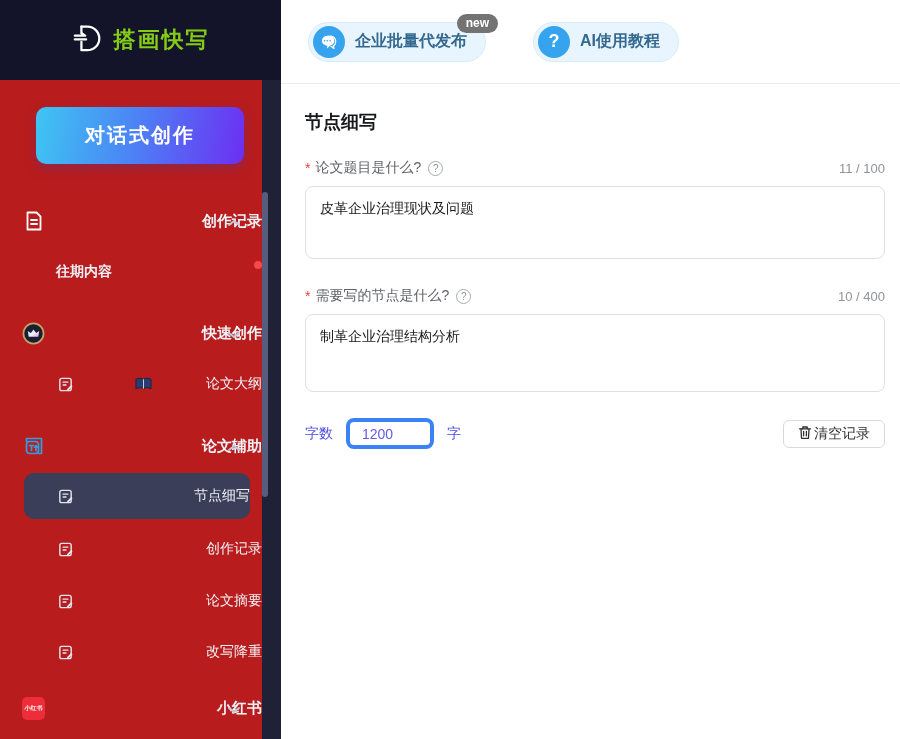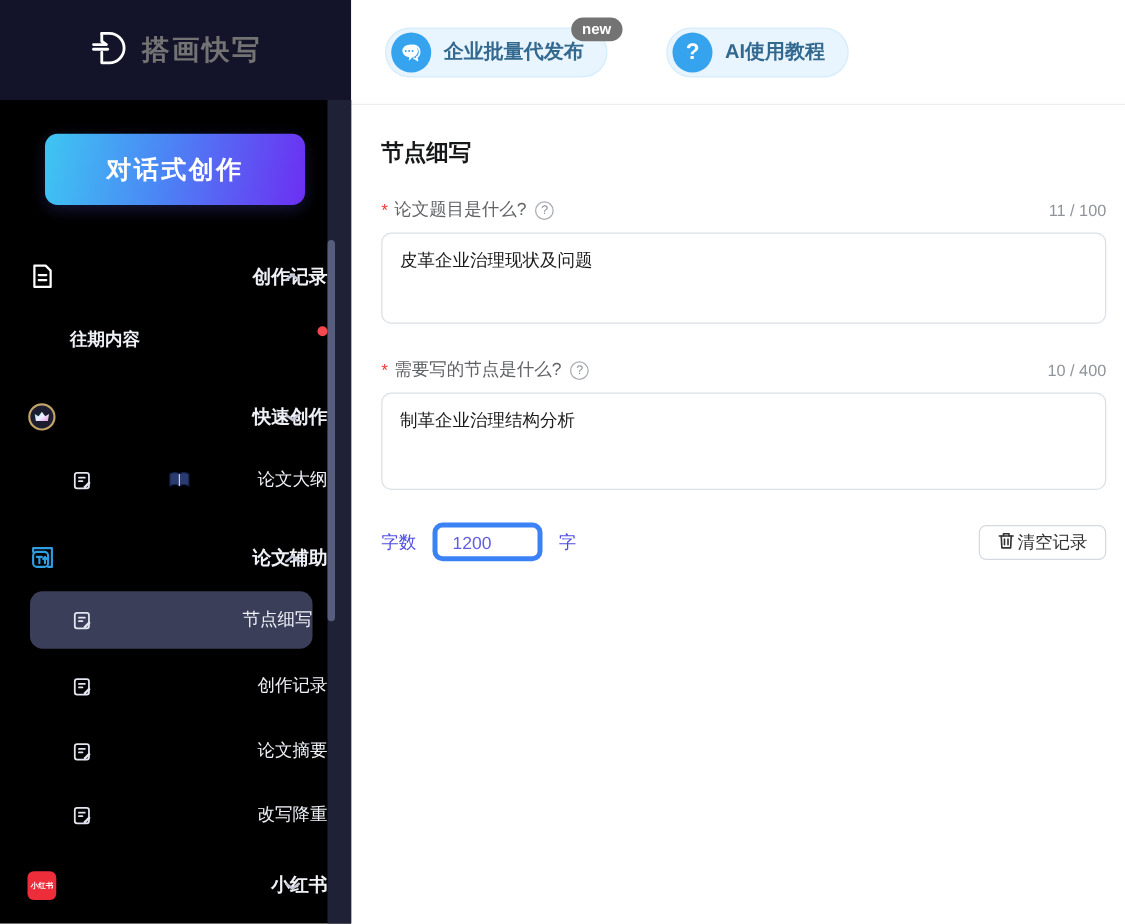--- a/index.html
+++ b/index.html
@@ -3,22 +3,22 @@
 <meta charset="utf-8">
 <style>
   * { margin:0; padding:0; box-sizing:border-box; }
   html,body { width:900px; height:739px; overflow:hidden; background:#fff;
     font-family:"Liberation Sans","DejaVu Sans",sans-serif; }
   .app { display:flex; width:900px; height:739px; }
 
   
   .left { width:281px; flex:0 0 281px; display:flex; flex-direction:column; }
   .logo-bar { height:80px; background:#131429; display:flex; align-items:center; justify-content:center; gap:10px; }
-  .logo-text { color:#737373; font-size:22px; font-weight:700; letter-spacing:2px; }
-  .side { position:relative; flex:1; background:#000000; overflow:hidden; }
+  .logo-text { color:#84cc16; font-size:22px; font-weight:700; letter-spacing:2px; }
+  .side { position:relative; flex:1; background:#b91c1c; overflow:hidden; }
   .scroll-gutter { position:absolute; top:0; right:0; bottom:0; width:19px; background:#1f2136; }
   .scroll-thumb { position:absolute; left:262px; top:112px; width:6px; height:305px; background:#575d7c; border-radius:3px; }
 
   .cta { display:block; margin:27px 0 0 36px; width:208px; height:57px; border:none; border-radius:10px;
     background:linear-gradient(100deg,#3ec6f2 0%,#4b86f5 45%,#6c2ff2 100%);
     color:#fff; font-size:20px; font-weight:700; letter-spacing:2px; cursor:pointer;
     font-family:inherit; box-shadow:0 4px 12px rgba(60,60,160,.35); }
 
   .nav { margin-top:32px; width:262px; color:#eff1f7; }
   .row { display:flex; align-items:center; cursor:pointer; position:relative;justify-content:space-between; }

